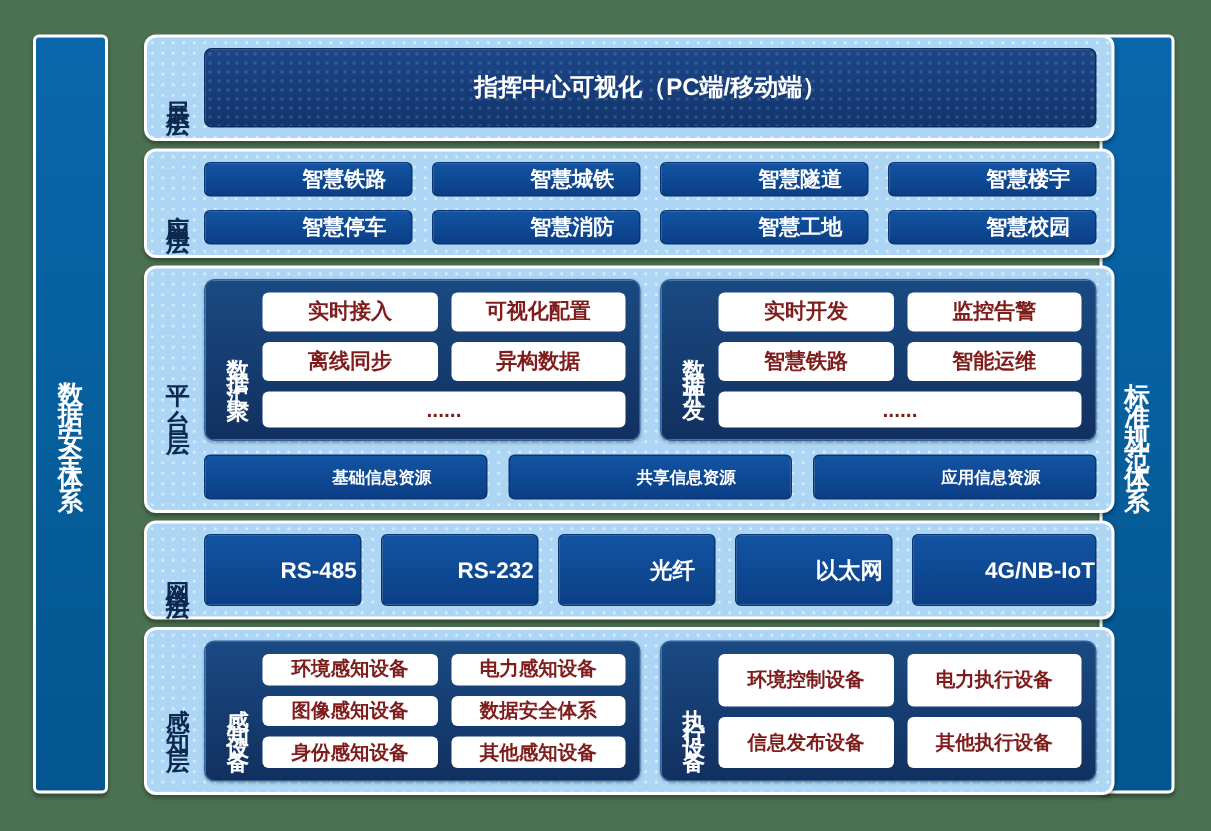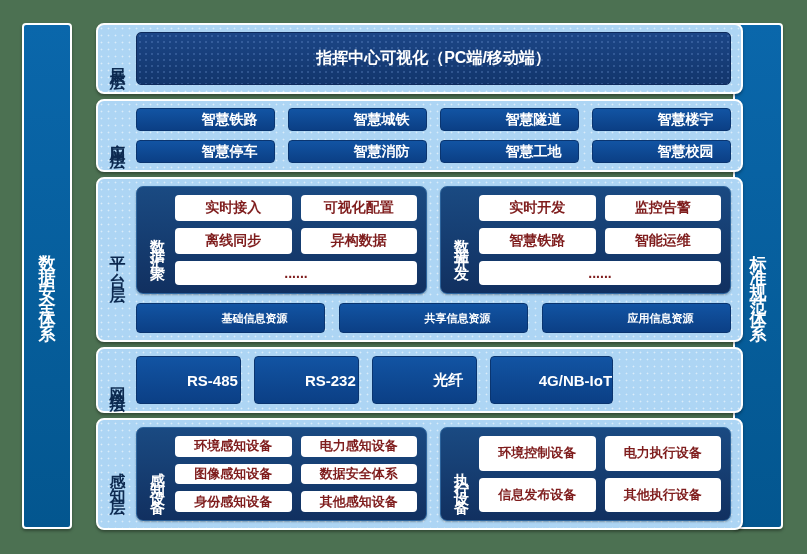--- a/index.html
+++ b/index.html
@@ -207,20 +207,21 @@
 
     <div class="band band-network">
       <div class="band-label">
         <span>网络层</span>
       </div>
       <div class="band-content">
         <div class="net-grid">
           <div class="btn">RS-485</div>
           <div class="btn">RS-232</div>
           <div class="btn">光纤</div>
+          <div class="btn">以太网</div>
           <div class="btn">4G/NB-IoT</div>
         </div>
       </div>
     </div>
 
     <div class="band band-perception">
       <div class="band-label">
         <span>感知层</span>
       </div>
       <div class="band-content perc-content">

